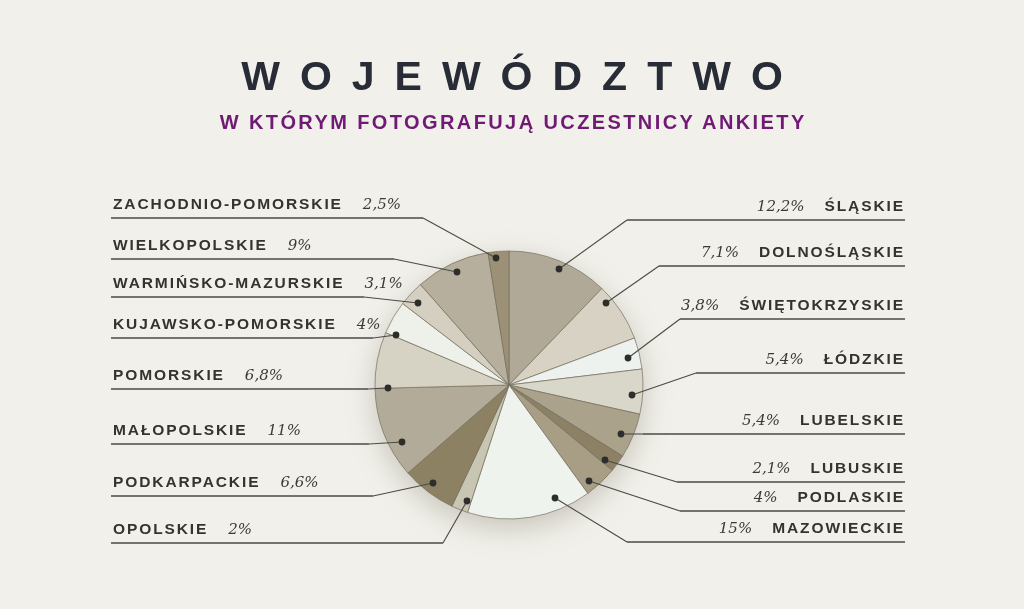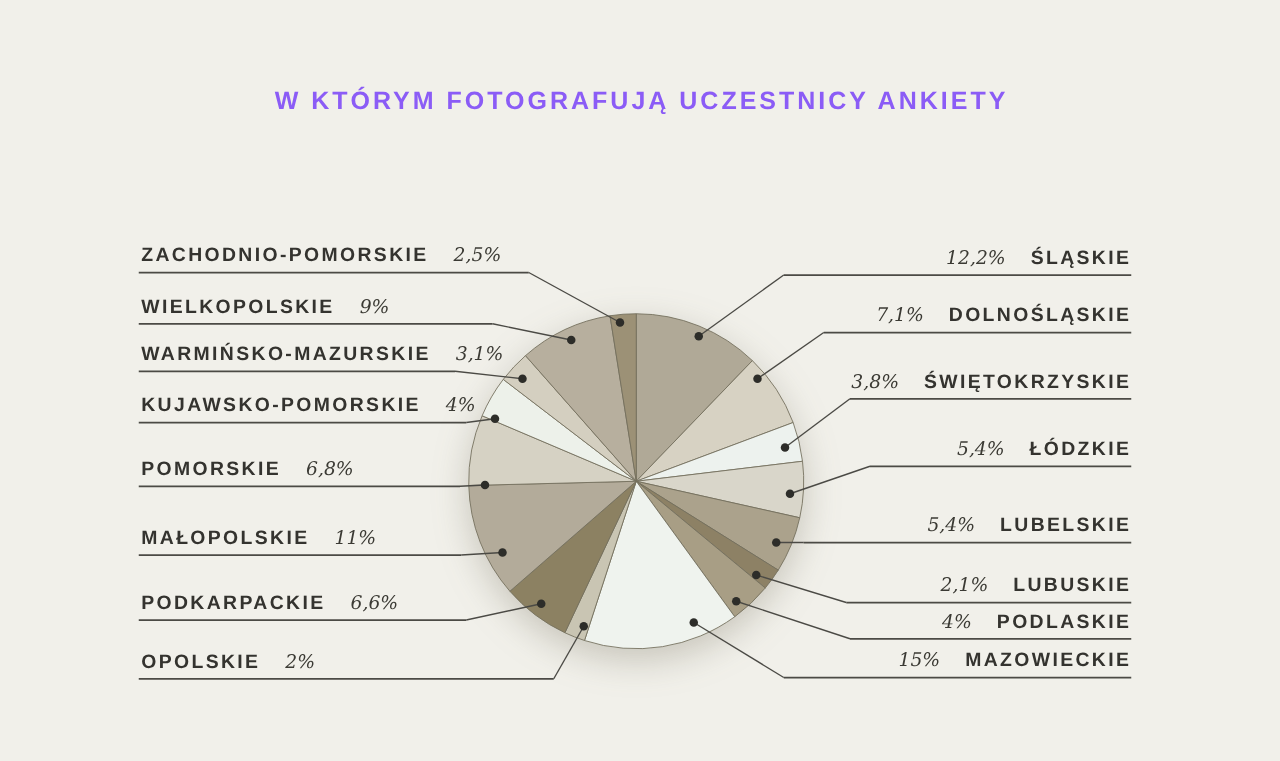--- a/index.html
+++ b/index.html
@@ -28,37 +28,38 @@
     letter-spacing:20px;
     padding-left:20px; 
     color:#272c36;
   }
   .title-wrap .subtitle{
     margin-top:14px;
     font-size:20px;
     font-weight:700;
     letter-spacing:2.4px;
     padding-left:2.4px;
-    color:#8b5cf6;
+    color:#701a75;
   }
   #chart-svg{
     position:absolute;
     inset:0;
   }
   #chart-svg .slices{
     filter:drop-shadow(0 9px 14px rgba(92,85,66,0.28));
   }
   text{user-select:none;}
 </style>
 </head>
 <body>
 
 <div class="stage">
 
   <div class="title-wrap">
+    <h1>WOJEWÓDZTWO</h1>
     <div class="subtitle">W KTÓRYM FOTOGRAFUJĄ UCZESTNICY ANKIETY</div>
   </div>
 
   <svg id="chart-svg" width="1024" height="609" viewBox="0 0 1024 609" xmlns="http://www.w3.org/2000/svg">
       <g class="slices">
         <path d="M 509 385 L 509.0 251.0 A 134 134 0 0 1 601.9 288.5 Z" fill="#b0a997" stroke="#746f5d" stroke-width="0.7" stroke-linejoin="round"></path>
         <path d="M 509 385 L 601.9 288.5 A 134 134 0 0 1 634.5 338.0 Z" fill="#d7d2c3" stroke="#746f5d" stroke-width="0.7" stroke-linejoin="round"></path>
         <path d="M 509 385 L 634.5 338.0 A 134 134 0 0 1 642.0 369.0 Z" fill="#edf2ee" stroke="#746f5d" stroke-width="0.7" stroke-linejoin="round"></path>
         <path d="M 509 385 L 642.0 369.0 A 134 134 0 0 1 639.8 414.2 Z" fill="#d9d6ca" stroke="#746f5d" stroke-width="0.7" stroke-linejoin="round"></path>
         <path d="M 509 385 L 639.8 414.2 A 134 134 0 0 1 622.6 456.1 Z" fill="#aba28c" stroke="#746f5d" stroke-width="0.7" stroke-linejoin="round"></path>

